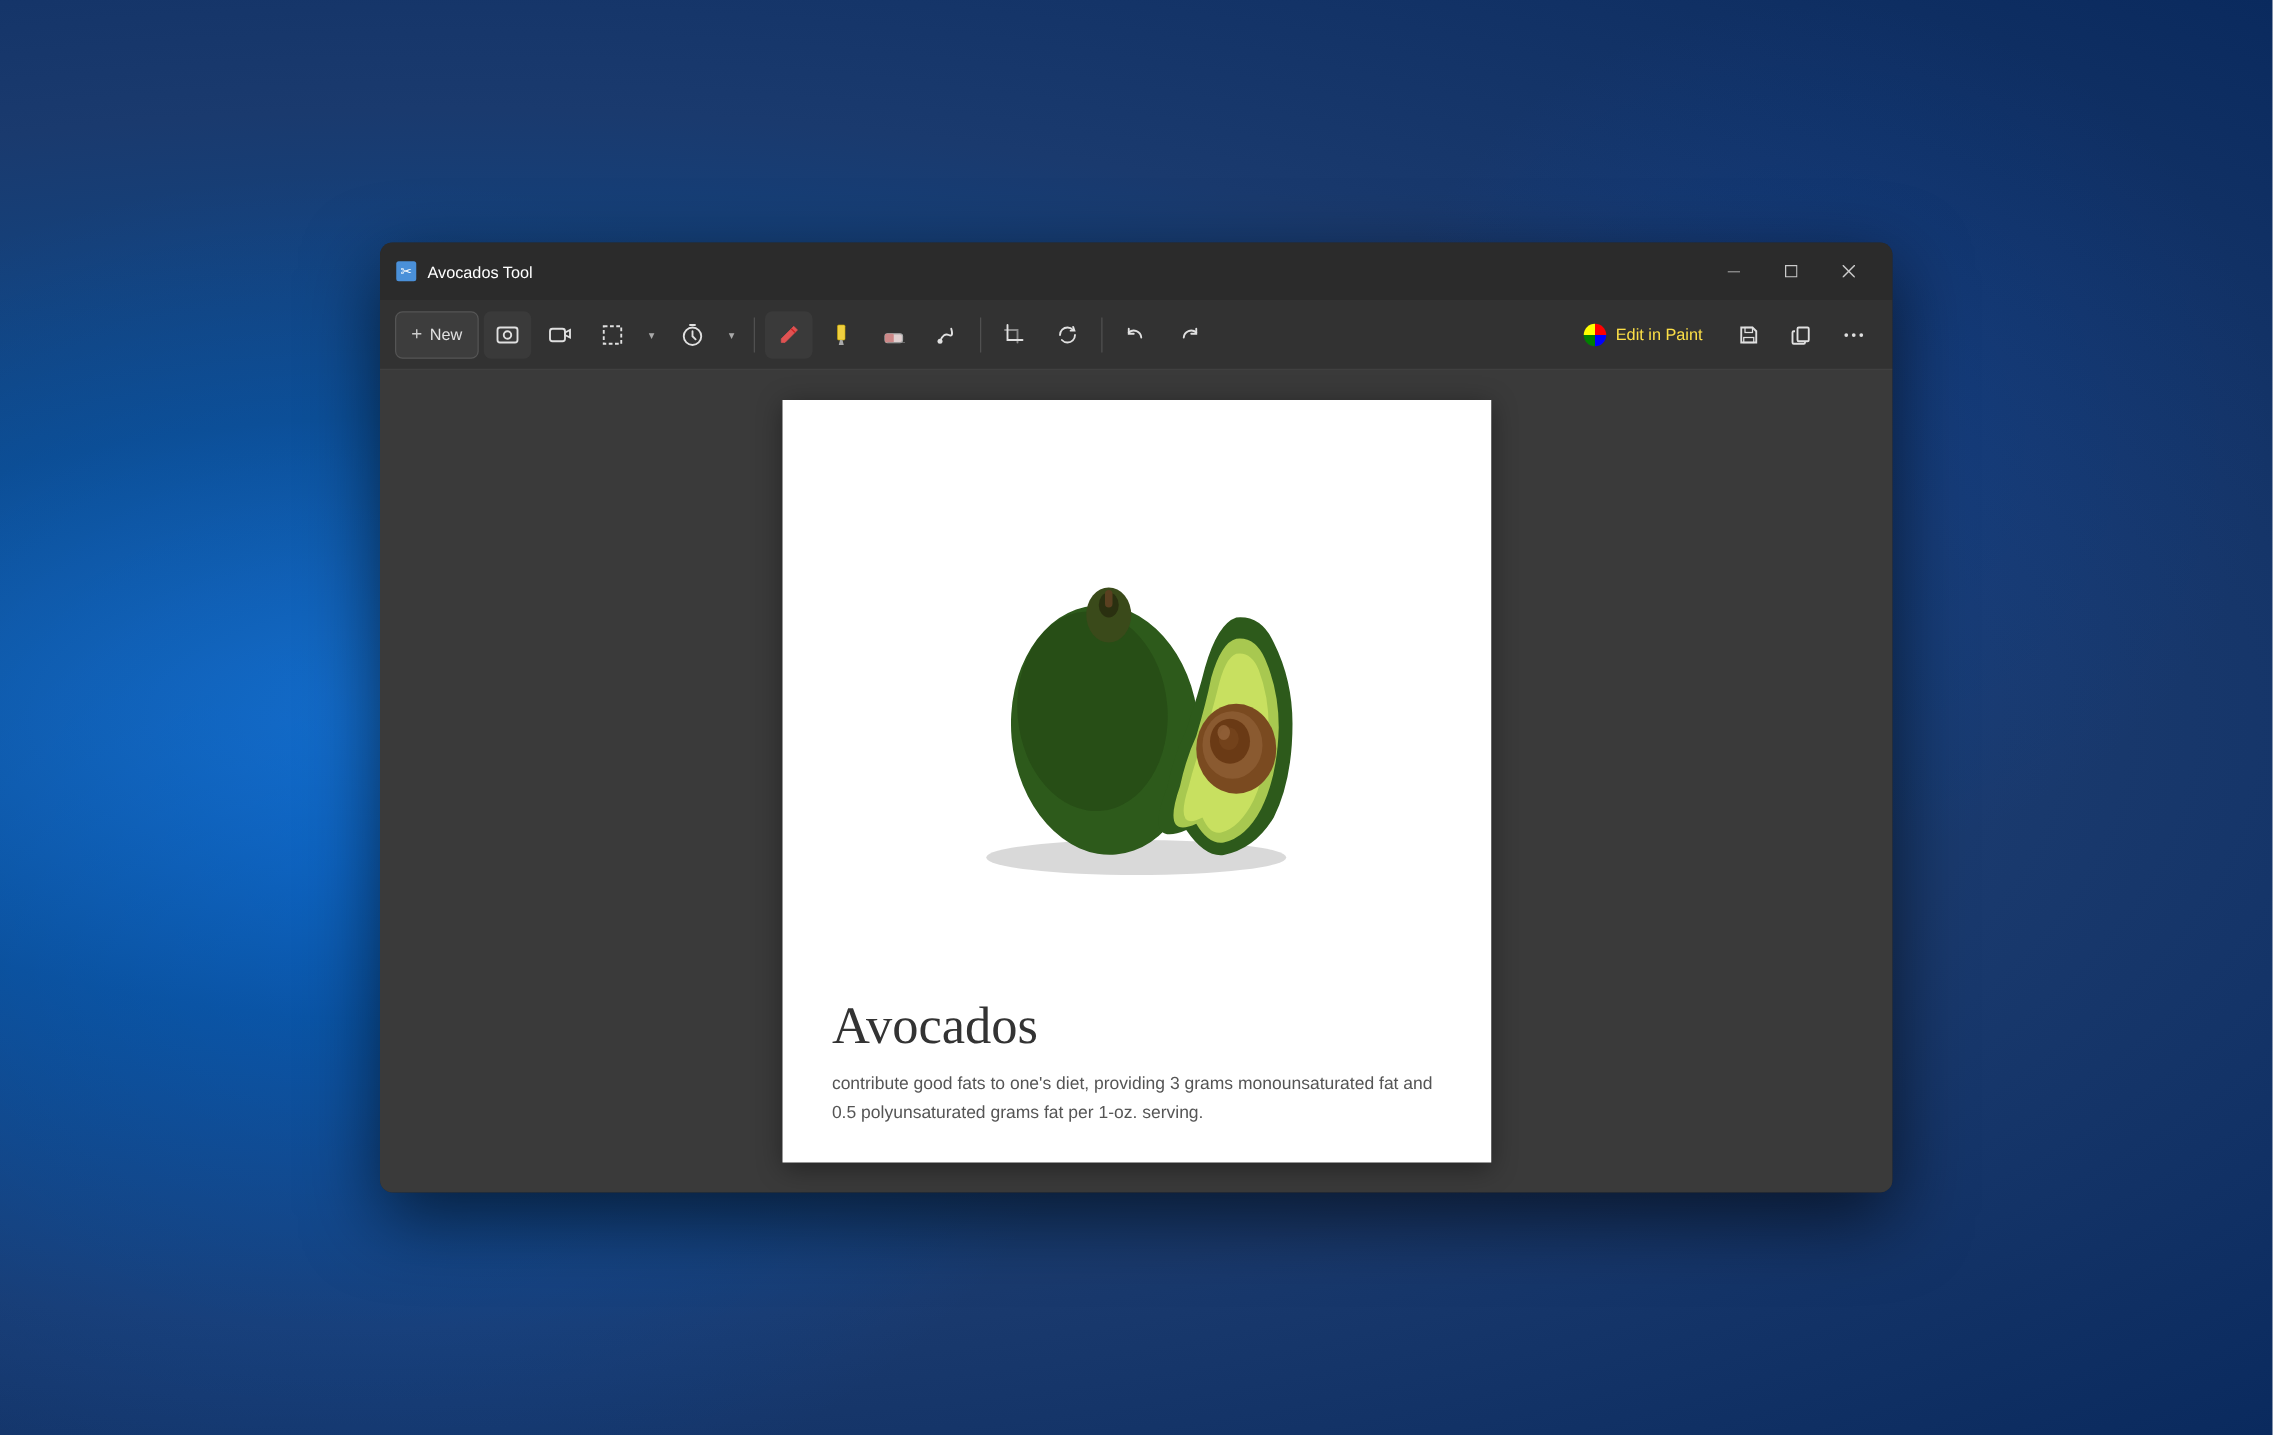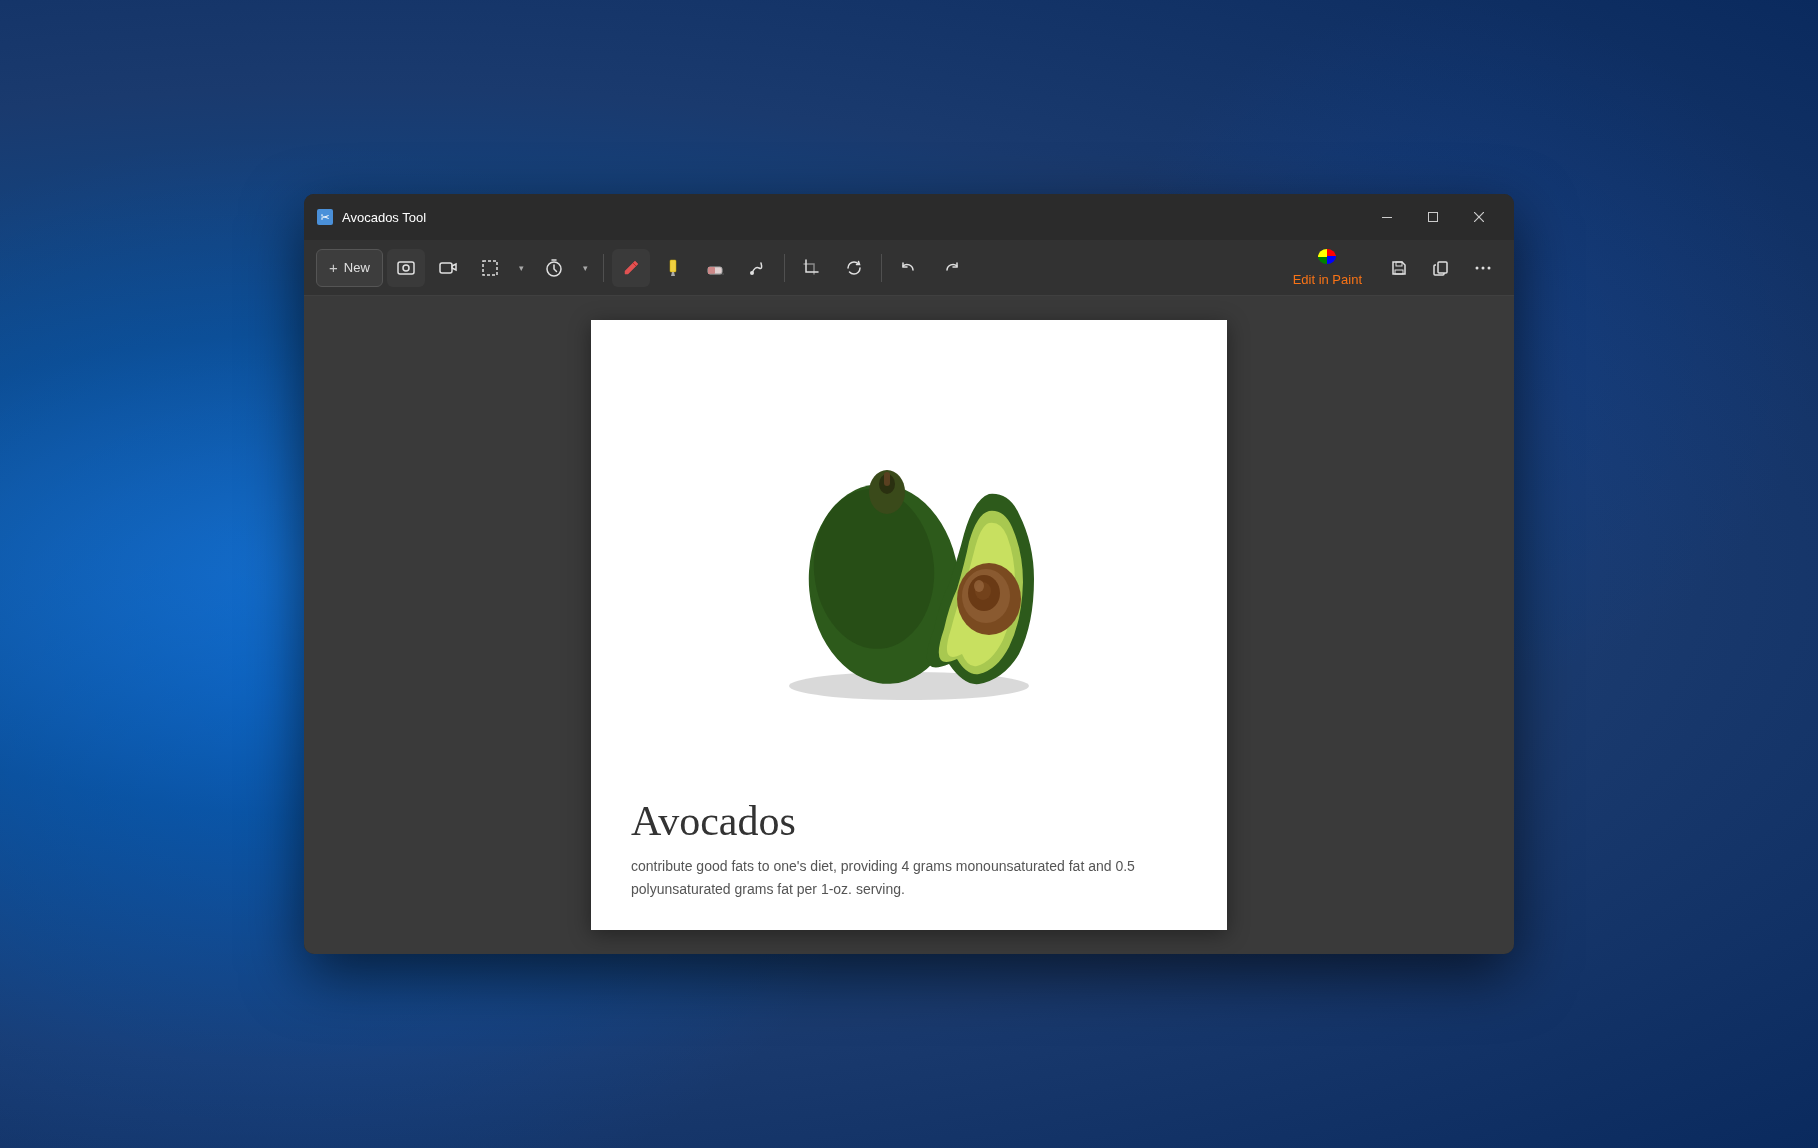--- a/index.html
+++ b/index.html
@@ -163,24 +163,23 @@
     .edit-in-paint-btn {
       height: 38px;
       display: flex;
       align-items: center;
       gap: 8px;
       padding: 0 14px;
       background: transparent;
       border: none;
       border-radius: 6px;
       cursor: pointer;
-      color: #f97316;
+      color: #fde047;
       font-size: 13px;
       transition: background 0.1s;
-      flex-direction: column;
     }
 
     .edit-icon-paint {
       width: 18px;
       height: 18px;
       background: conic-gradient(red 0deg 90deg, blue 90deg 180deg, green 180deg 270deg, yellow 270deg 360deg);
       border-radius: 50%;
     }
 
     
@@ -189,21 +188,21 @@
       background: #3a3a3a;
       display: flex;
       align-items: center;
       justify-content: center;
       overflow: auto;
     }
 
     
     .screenshot-canvas {
       background: #ffffff;
-      width: 636px;
+      width: 567px;
       height: 610px;
       box-shadow: 0 4px 20px rgba(0,0,0,0.4);
       display: flex;
       flex-direction: column;
       align-items: center;
       overflow: hidden;
     }
 
     .avocado-image-area {
       width: 100%;
@@ -442,20 +441,20 @@
           <ellipse cx="247" cy="182" rx="24" ry="27" fill="#8a5a30"></ellipse>
           <ellipse cx="245" cy="179" rx="16" ry="18" fill="#6a3a15"></ellipse>
           <ellipse cx="244" cy="177" rx="8" ry="9" fill="#7a4820" opacity="0.6"></ellipse>
 
           <ellipse cx="240" cy="172" rx="5" ry="6" fill="#9a6a40" opacity="0.7"></ellipse>
         </svg>
       </div>
 
       <div class="avocado-text-area">
         <div class="avocado-title">Avocados</div>
-        <div class="avocado-desc">contribute good fats to one's diet, providing 4 grams monounsaturated fat and 0.5 polyunsaturated grams fat per 1-oz. serving.</div>
+        <div class="avocado-desc">contribute good fats to one's diet, providing 3 grams monounsaturated fat and 0.5 polyunsaturated grams fat per 1-oz. serving.</div>
       </div>
 
     </div>
 
   </div>
 
 </div>
 
 </body></html>

